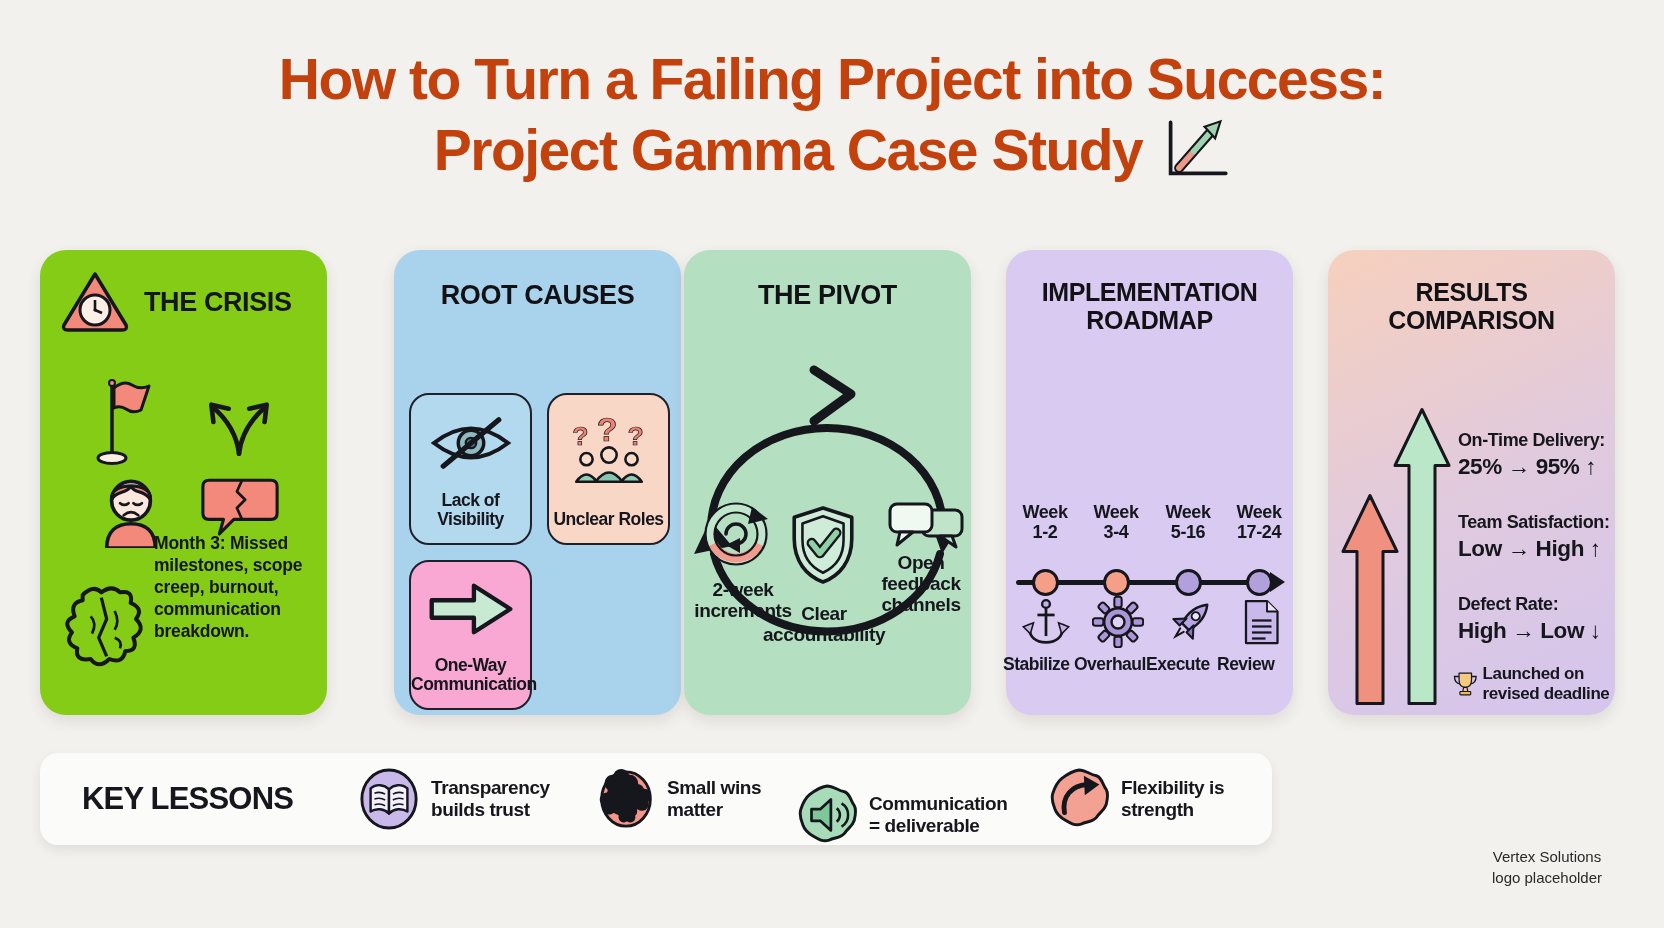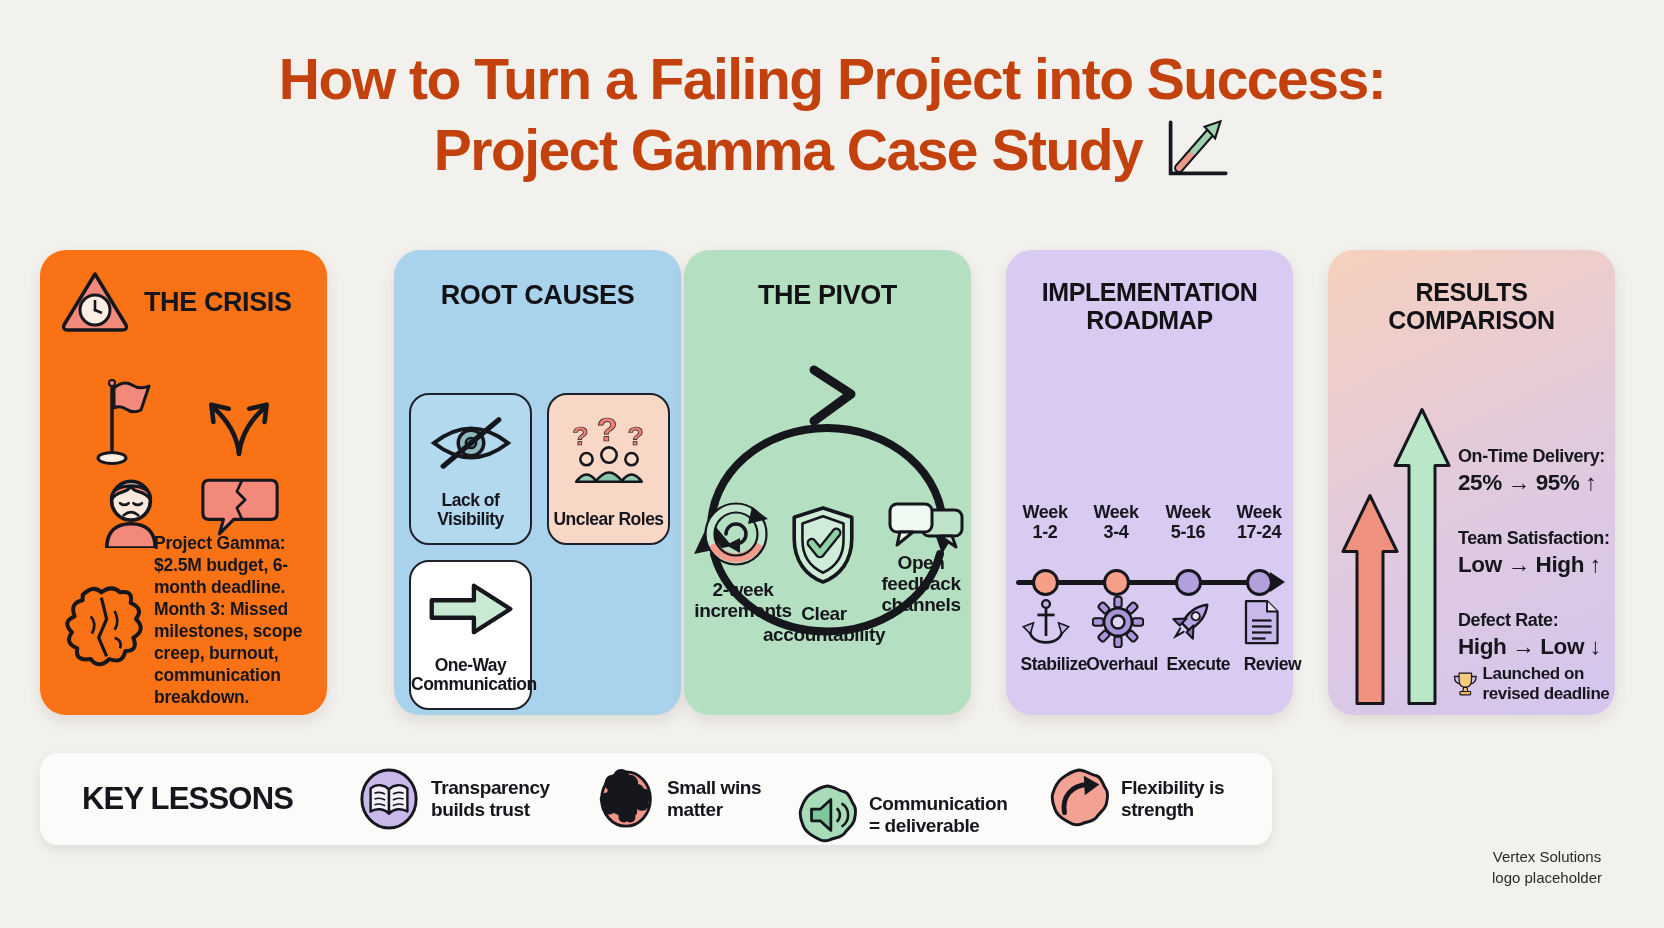--- a/index.html
+++ b/index.html
@@ -16,21 +16,21 @@
     text-align:center; font-weight:800; font-size:57px; line-height:1.24;
     letter-spacing:-1.5px; color:#c2410c;
   }
   .main-title .t-line2 { display:inline-flex; align-items:center; gap:18px; }
   .chart-ic { width:70px; height:64px; }
   
   .panel {
     position:absolute; top:250px; width:287px; height:465px;
     border-radius:26px; box-shadow:0 6px 14px rgba(90,60,40,.12);
   }
-  #p-crisis   { left:40px;   background:#f97316; }
+  #p-crisis   { left:40px;   background:#84cc16; }
   #p-causes   { left:362px;  background:#a9d3ec;margin-left:32px; }
   #p-pivot    { left:684px;  background:#b4dfc1; }
   #p-roadmap  { left:1006px; background:#d8caf0; }
   #p-results  { left:1328px; background:linear-gradient(155deg,#f7d0bd 0%,#e0cade 52%,#d5c5ee 100%); }
   .panel-title {
     position:absolute; left:0; top:30px; width:100%;
     text-align:center; font-weight:800; font-size:27px; line-height:1.12;
     letter-spacing:-0.4px; color:#121216;
   }
   .panel-title.two-line { font-size:25px; top:28px; }
@@ -48,35 +48,35 @@
     position:absolute; left:15px; top:143px; width:261px;
     display:grid; grid-template-columns:123px 123px; grid-template-rows:152px 150px; gap:15px;
   }
   .rc-card {
     border:2.5px solid #20202a; border-radius:20px;
     display:flex; flex-direction:column; align-items:center; justify-content:flex-end;
   }
   .rc-card .ic-zone { flex:1; display:flex; align-items:center; justify-content:center; width:100%; }
   .rc-label { font-weight:700; font-size:17.5px; line-height:1.12; text-align:center; letter-spacing:-0.5px; padding-bottom:13px; width:100%; }
   .rc-1 { background:#b3d9ef; } .rc-2 { background:#f8d7c7; }
-  .rc-3 { background:#f2998b; } .rc-4 { background:#ffffff; }
+  .rc-3 { background:#f2998b; } .rc-4 { background:#f9a8d4; }
   
   .pv-label { position:absolute; font-weight:700; font-size:19px; line-height:1.1; text-align:center; letter-spacing:-0.4px; }
   
   .rm-week { position:absolute; top:252px; width:70px; text-align:center; font-weight:700; font-size:18px; line-height:1.12; letter-spacing:-0.4px; }
   .rm-line { position:absolute; left:10px; top:330px; width:256px; height:5px; background:#16161d; border-radius:3px; }
   .rm-arrow { position:absolute; left:264px; top:322px; width:0; height:0; border-top:10px solid transparent; border-bottom:10px solid transparent; border-left:15px solid #16161d; }
   .rm-dot { position:absolute; top:319px; width:27px; height:27px; border:3.5px solid #16161d; border-radius:50%; }
   .rm-dot.d1,.rm-dot.d2 { background:#f59e88; }
   .rm-dot.d3,.rm-dot.d4 { background:#b1a0dc; }
-  .rm-phase { position:absolute; top:404px; width:84px; text-align:right; font-weight:700; font-size:17.5px; letter-spacing:-0.5px; }
+  .rm-phase { position:absolute; top:404px; width:84px; text-align:left; font-weight:700; font-size:17.5px; letter-spacing:-0.5px; }
   .rm-ic { position:absolute; top:346px; }
   
   .rs-metric { position:absolute; left:130px; width:152px; }
-  .rs-metric .lbl { font-weight:700; font-size:18px; letter-spacing:-0.4px;margin-top:16px; }
+  .rs-metric .lbl { font-weight:700; font-size:18px; letter-spacing:-0.4px; }
   .rs-metric .val { font-weight:800; font-size:22.5px; letter-spacing:-0.4px; margin-top:3px; }
   .rs-award { position:absolute; left:124px; top:410px; width:165px; display:flex; align-items:center; gap:4px; }
   .rs-award .txt { font-weight:700; font-size:17px; line-height:1.18; letter-spacing:-0.4px; }
   
   .lessons-bar {
     position:absolute; left:40px; top:753px; width:1232px; height:92px;
     background:#fbfbfa; border-radius:18px; box-shadow:0 5px 12px rgba(0,0,0,.08);
   }
   .lessons-title { position:absolute; left:42px; top:0; height:100%; display:flex; align-items:center; font-weight:800; font-size:31px; letter-spacing:-0.8px; }
   .lesson { position:absolute; top:0; height:100%; display:flex; align-items:center; gap:11px; }
@@ -147,21 +147,20 @@
 
   <svg class="abs" style="left:16px;top:328px" width="96" height="98" viewBox="0 0 72 72">
     <path d="M20 12 Q28 4 34 10 Q42 4 48 10 Q58 8 56 18 Q66 22 60 30 Q68 38 58 44 Q62 54 52 54 Q50 64 40 60 Q32 68 26 60 Q14 62 16 52 Q6 48 12 40 Q4 32 14 28 Q10 18 20 16 Z" fill="none" stroke="#16161d" stroke-width="3" stroke-linejoin="round"></path>
     <path d="M34 14 L38 30 L32 44 L38 58" stroke="#16161d" stroke-width="2.4" fill="none" stroke-linejoin="round"></path>
     <path d="M26 28 Q31 33 27 41" stroke="#16161d" stroke-width="2" fill="none"></path>
     <path d="M44 24 Q48 32 44 38" stroke="#16161d" stroke-width="2" fill="none"></path>
     <path d="M44 44 Q50 46 48 52" stroke="#16161d" stroke-width="2" fill="none"></path>
   </svg>
 
   <div class="crisis-body">
-    <div class="b1">Project Gamma: $2.5M budget, 6-month deadline.</div>
     <div class="b2">Month 3: Missed milestones, scope creep, burnout, communication breakdown.</div>
   </div>
 </div>
 
 <div class="panel" id="p-causes">
   <div class="panel-title">ROOT CAUSES</div>
   <div class="rc-grid">
 
     <div class="rc-card rc-1">
       <div class="ic-zone">

